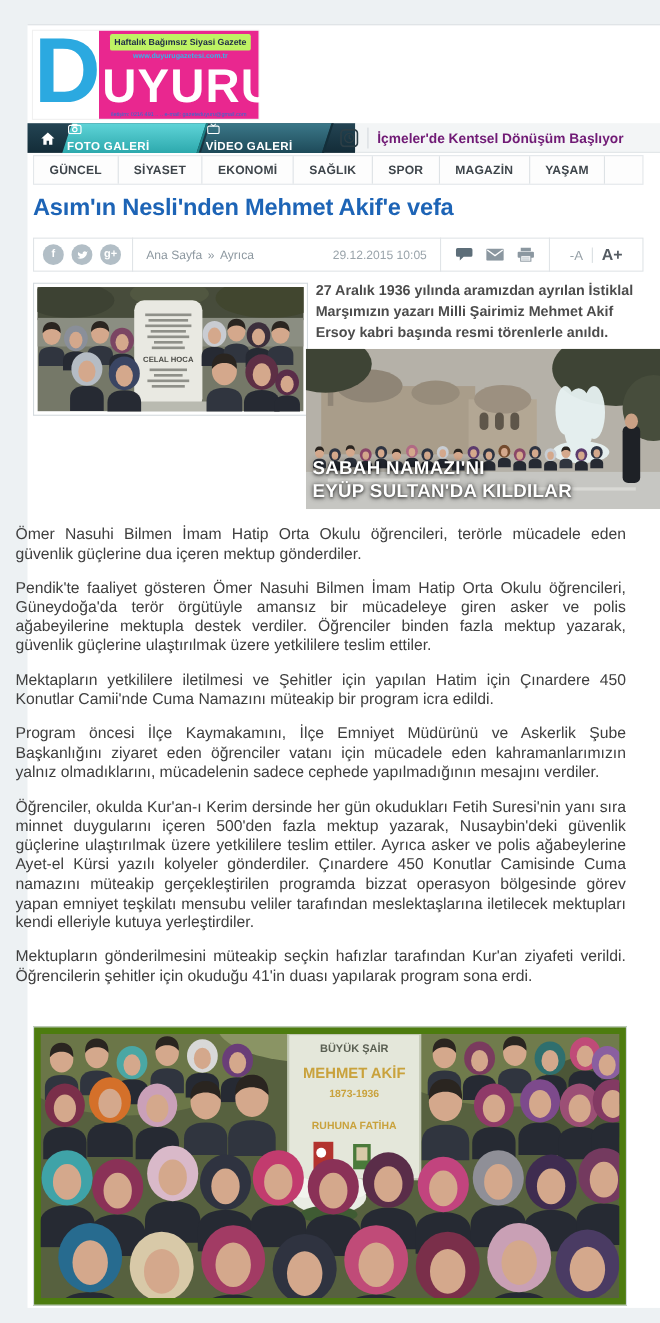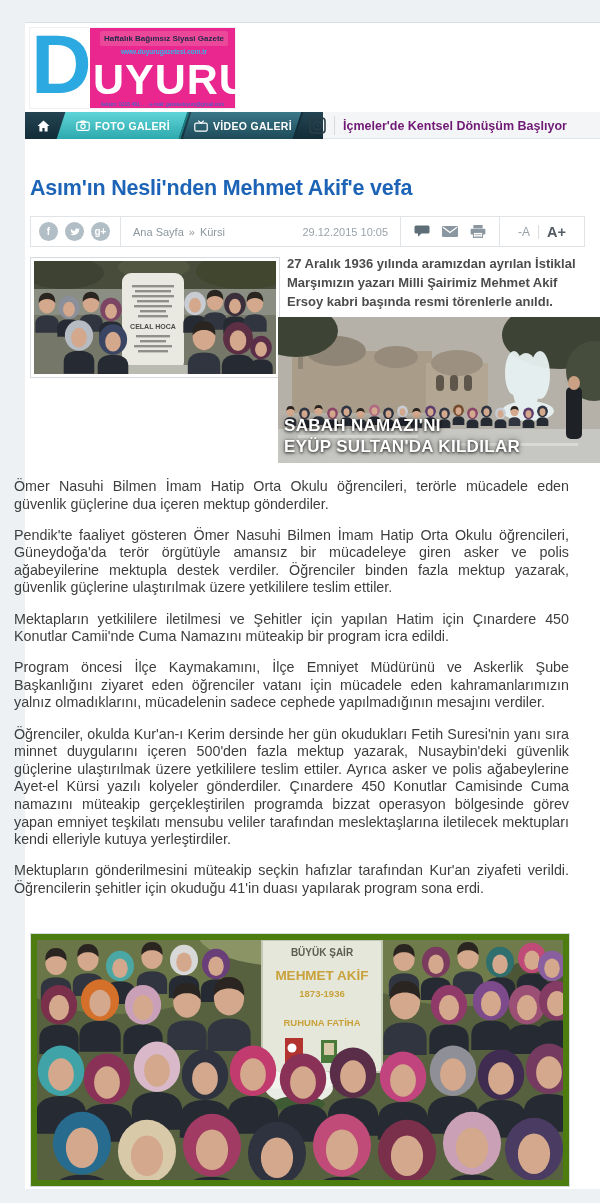--- a/index.html
+++ b/index.html
@@ -11,41 +11,41 @@
 
   
   .logo { position:absolute; left:30px; top:28px; width:205px; height:80px;
     background:#fff; cursor:pointer; box-shadow:0 0 0 1px #f0f0f0; }
   .logo-pink { position:absolute; left:60px; top:0; right:0; bottom:0; background:#e9278f; }
   .logo-d { position:absolute; left:1px; top:-12px; font-size:84px; font-weight:bold;
     color:#2ba9e0; font-family:"Liberation Sans",sans-serif; }
   .logo-rest { position:absolute; left:63px; bottom:4px; font-size:43px; font-weight:bold;
     color:#fff; letter-spacing:1px; }
   .logo-tagbox { position:absolute; left:70px; top:3px; width:128px; height:15px;
-    background:#ec4899; border-radius:2px; display:flex; align-items:center; justify-content:center;
+    background:#bef264; border-radius:2px; display:flex; align-items:center; justify-content:center;
     font-size:8px; font-weight:bold; color:#1d2b47; white-space:nowrap; }
   .logo-web { position:absolute; left:70px; top:20px; width:128px; text-align:center;
     font-size:6.5px; font-weight:bold; color:#35b6e8; }
   .logo-contact { position:absolute; left:62px; bottom:1px; right:2px; text-align:center;
     font-size:5px; color:#2a6fd4; white-space:nowrap; overflow:hidden; }
 
   
   .navbar { position:absolute; left:25px; top:112px; width:575px; height:27px; }
   .nav-dark { position:absolute; left:0; top:0; width:298px; height:27px;
     background:linear-gradient(#234453,#132c38); }
   .nav-ticker-bg { position:absolute; left:298px; top:0; right:0; height:27px;
     background:#f3f5f6; border-bottom:1px solid #e2e6e8; }
   .tab-bg { position:absolute; top:0; height:27px; transform:skewX(-18deg); }
   .tab-bg.foto { left:36px; width:124px; background:linear-gradient(#5fd4d8,#2da9ad);
     border-right:2px solid #1b7f84; }
   .tab-bg.video { left:162px; width:112px; background:linear-gradient(#3b7889,#1e4a59);
     border-right:2px solid #132f3a; }
-  .tab-label { position:absolute; top:0; height:27px; display:flex; align-items:center;
+  .tab-label { position:absolute; top:0; height:27px; display:flex; align-items:flex-start;
     justify-content:center; gap:5px; color:#fff; font-size:10.5px; font-weight:bold;
-    letter-spacing:.3px; cursor:pointer; }
+    letter-spacing:.3px; cursor:pointer;flex-direction:column; }
   .tab-label.foto { left:36px; width:124px; }
   .tab-label.video { left:162px; width:112px; }
   .home-btn { position:absolute; left:0; top:0; width:36px; height:27px; display:flex;
     align-items:center; justify-content:center; cursor:pointer; }
   .ticker-clock { position:absolute; left:284px; top:5px; cursor:default; }
   .ticker-sep { position:absolute; left:309px; top:4px; width:1px; height:19px; background:#d5dadd; }
   .ticker-text { position:absolute; left:318px; top:0; height:27px; display:flex; align-items:center;
     font-size:12.5px; font-weight:bold; color:#701a75; cursor:pointer; white-space:nowrap; }
 
   
@@ -155,20 +155,29 @@
       <svg width="17" height="17" viewBox="0 0 17 17">
         <rect x="1" y="1" width="15" height="15" rx="3.2" fill="none" stroke="#2c3e46" stroke-width="1.6"></rect>
         <circle cx="8.5" cy="8.5" r="4.2" fill="none" stroke="#2c3e46" stroke-width="1.2"></circle>
         <path d="M8.5 5.8 V8.5 L10.4 9.7" fill="none" stroke="#2c3e46" stroke-width="1.2"></path>
       </svg>
     </div>
     <div class="ticker-sep"></div>
     <div class="ticker-text">İçmeler'de Kentsel Dönüşüm Başlıyor</div>
   </div>
 
+  <div class="menubar">
+    <div class="menu-item">GÜNCEL</div>
+    <div class="menu-item">SİYASET</div>
+    <div class="menu-item">EKONOMİ</div>
+    <div class="menu-item">SAĞLIK</div>
+    <div class="menu-item">SPOR</div>
+    <div class="menu-item">MAGAZİN</div>
+    <div class="menu-item">YAŞAM</div>
+  </div>
 
   <h1 class="article-title">Asım'ın Nesli'nden Mehmet Akif'e vefa</h1>
 
   <div class="toolbar">
     <div class="social-group">
       <div class="social-circle">
         <span>f</span>
       </div>
       <div class="social-circle">
         <svg width="11" height="10" viewBox="0 0 14 12">
@@ -176,21 +185,21 @@
         </svg>
       </div>
       <div class="social-circle">
         <span>g+</span>
       </div>
     </div>
     <div class="tb-sep"></div>
     <div class="breadcrumb">
       <span class="crumb">Ana Sayfa</span>
       <span>»</span>
-      <span class="crumb">Kürsi</span>
+      <span class="crumb">Ayrıca</span>
     </div>
     <div class="tb-date">29.12.2015 10:05</div>
     <div class="tb-sep"></div>
     <div class="tb-icons">
       <span>
         <svg width="16" height="13" viewBox="0 0 16 13">
           <path d="M2 0.5h12A1.5 1.5 0 0 1 15.5 2v5A1.5 1.5 0 0 1 14 8.5H7.5L4 11.8V8.5H2A1.5 1.5 0 0 1 .5 7V2A1.5 1.5 0 0 1 2 .5z" fill="#5d6e79"></path>
         </svg>
       </span>
       <span>

